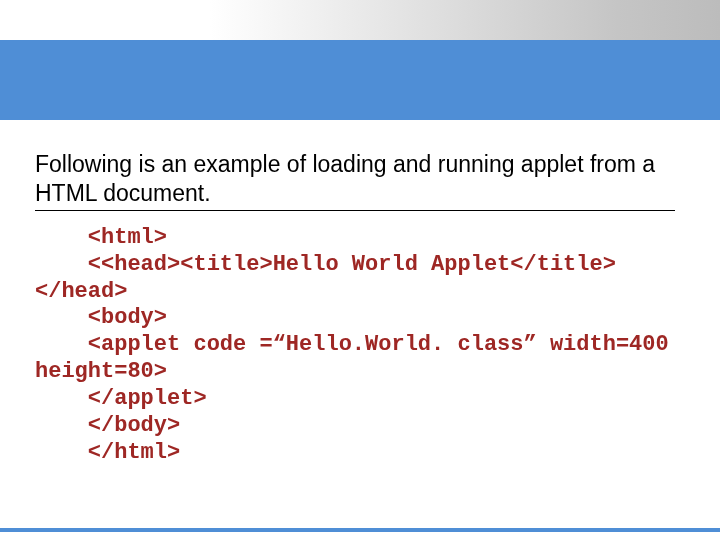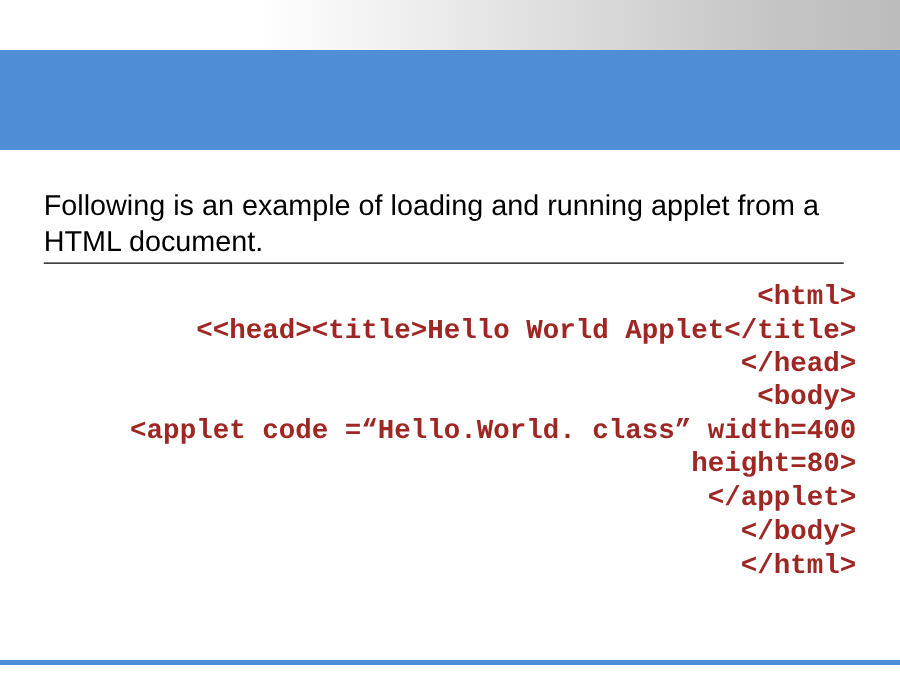--- a/index.html
+++ b/index.html
@@ -48,21 +48,20 @@
     position: absolute;
     top: 225px;
     left: 35px;
     right: 35px;
     font-family: "Courier New", Courier, monospace;
     font-size: 22px;
     font-weight: bold;
     color: #9e2724;
     white-space: pre-wrap;
     line-height: 1.22;
-    text-align: right;
   }
   .bottom-line {
     position: absolute;
     left: 0;
     bottom: 8px;
     width: 720px;
     height: 4px;
     background: #4f8ed6;
   }
 </style>

